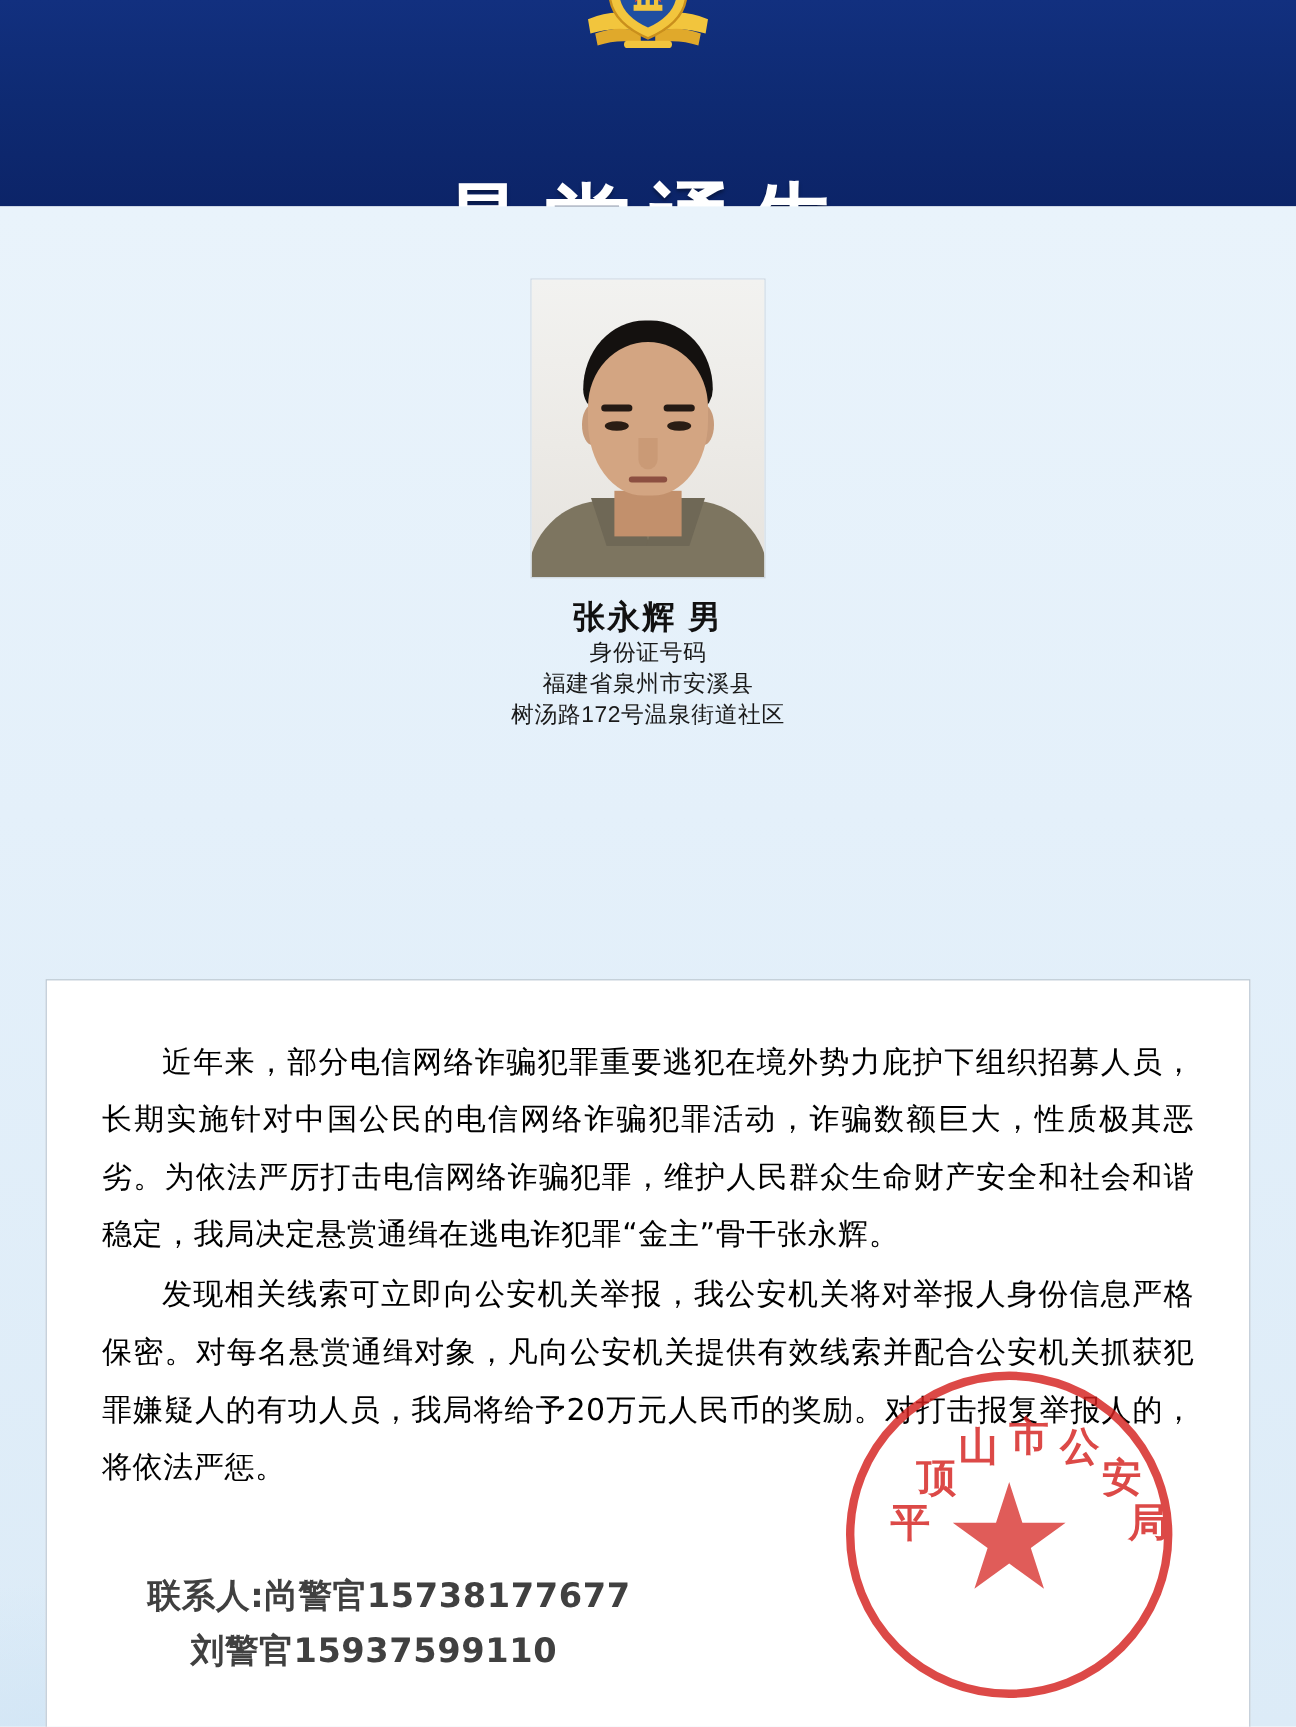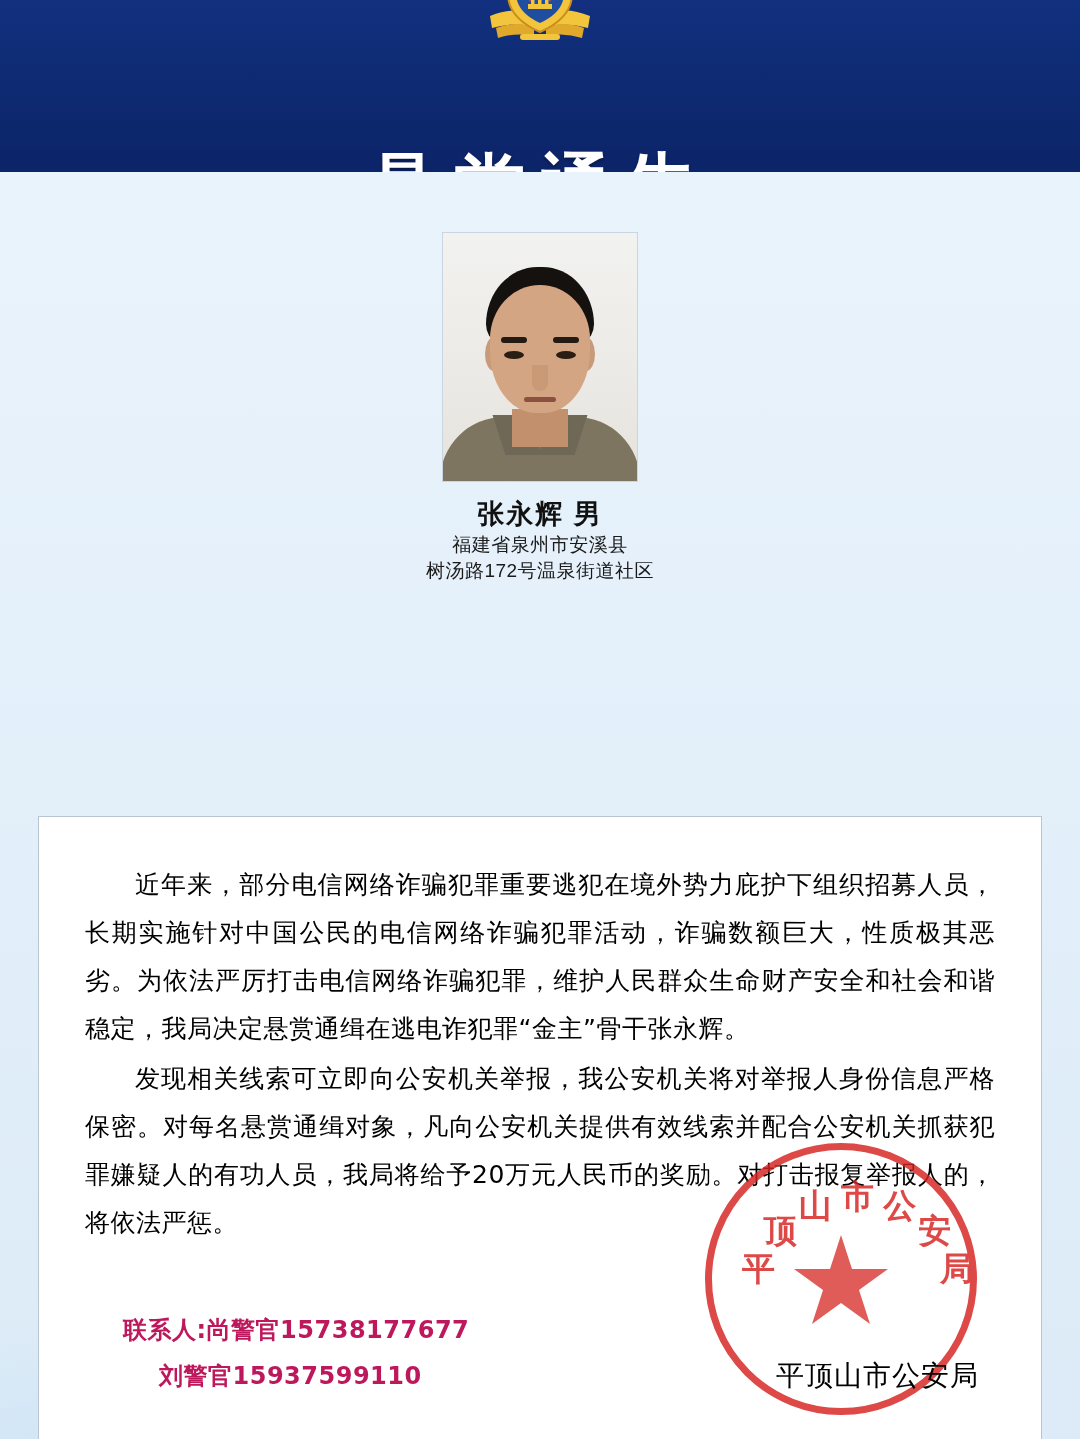--- a/index.html
+++ b/index.html
@@ -227,24 +227,24 @@
     text-indent: 2em;
     margin: 0 0 2px 0;
     letter-spacing: .5px;
     font-family: "DejaVu Sans", "Liberation Sans", sans-serif;
   }
 
   .contacts {
     position: absolute;
     left: 84px;
     bottom: 128px;
-    font-size: 24px;
+    font-size: 28px;
     font-weight: 700;
     line-height: 46px;
-    color: #be185d;
+    color: #404040;
     letter-spacing: .5px;
     font-family: "DejaVu Sans", "Liberation Sans", sans-serif;
   }
   .contact-line2 { padding-left: 36px; }
 
   .signature {
     position: absolute;
     right: 62px;
     bottom: 128px;
     text-align: center;
@@ -343,20 +343,21 @@
         <div class="ph-face"></div>
         <div class="ph-brow-l"></div>
         <div class="ph-brow-r"></div>
         <div class="ph-eye-l"></div>
         <div class="ph-eye-r"></div>
         <div class="ph-nose"></div>
         <div class="ph-mouth"></div>
       </div>
     </div>
     <div class="suspect-name">张永辉  男</div>
+    <div class="suspect-line">身份证号码</div>
     <div class="suspect-line">福建省泉州市安溪县</div>
     <div class="suspect-line">树汤路172号温泉街道社区</div>
   </div>
 
   <div class="notice">
     <p class="notice-p">近年来，部分电信网络诈骗犯罪重要逃犯在境外势力庇护下组织招募人员，长期实施针对中国公民的电信网络诈骗犯罪活动，诈骗数额巨大，性质极其恶劣。为依法严厉打击电信网络诈骗犯罪，维护人民群众生命财产安全和社会和谐稳定，我局决定悬赏通缉在逃电诈犯罪“金主”骨干张永辉。</p>
     <p class="notice-p">发现相关线索可立即向公安机关举报，我公安机关将对举报人身份信息严格保密。对每名悬赏通缉对象，凡向公安机关提供有效线索并配合公安机关抓获犯罪嫌疑人的有功人员，我局将给予20万元人民币的奖励。对打击报复举报人的，将依法严惩。</p>
 
     <div class="contacts">
       <div>联系人:尚警官15738177677</div>
@@ -374,16 +375,15 @@
         <span style="transform: rotate(-48deg) translate(0,-104px) rotate(48deg);">顶</span>
         <span style="transform: rotate(-24deg) translate(0,-104px) rotate(24deg);">山</span>
         <span style="transform: rotate(0deg) translate(0,-104px) rotate(0deg);">市</span>
         <span style="transform: rotate(24deg) translate(0,-104px) rotate(-24deg);">公</span>
         <span style="transform: rotate(48deg) translate(0,-104px) rotate(-48deg);">安</span>
         <span style="transform: rotate(72deg) translate(0,-104px) rotate(-72deg);">局</span>
       </div>
     </div>
 
     <div class="signature">
-      <div>平顶山市公安局</div>
     </div>
   </div>
 </div>
 
 </body></html>

